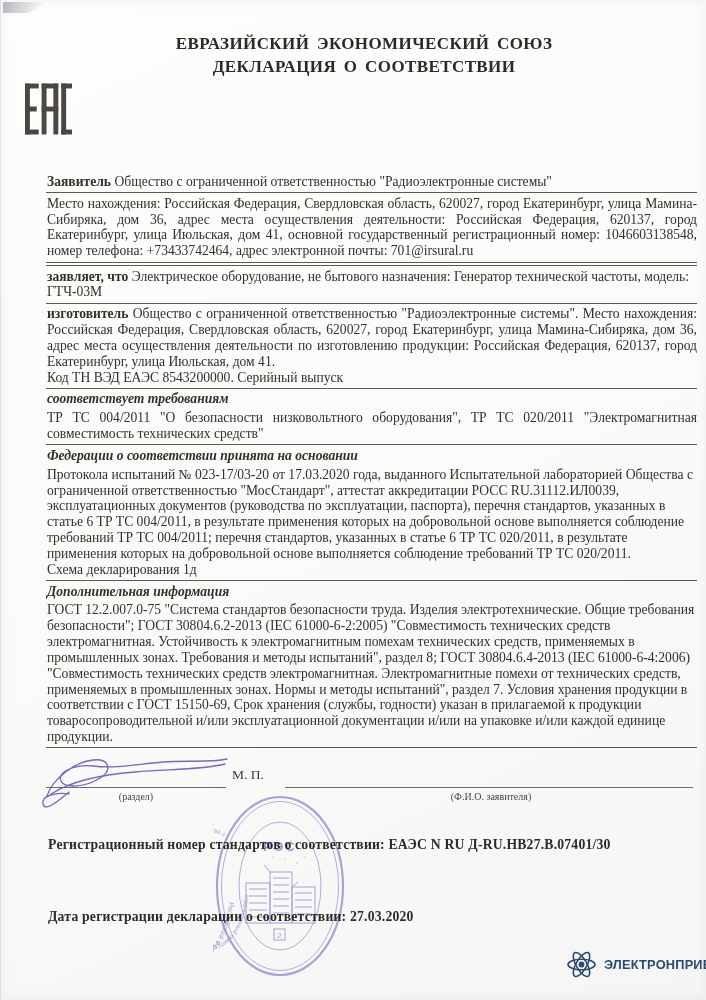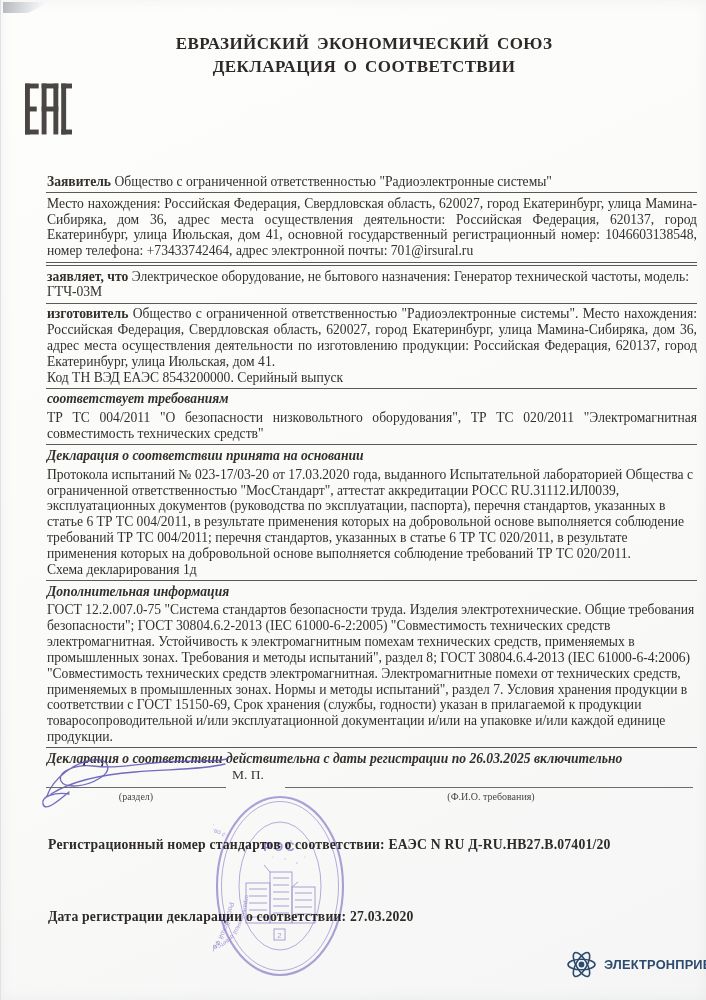--- a/index.html
+++ b/index.html
@@ -93,48 +93,47 @@
     <div class="hr"></div>
 
     <p><b class="lead">изготовитель</b> <span>Общество с ограниченной ответственностью "Радиоэлектронные системы". Место нахождения: Российская Федерация, Свердловская область, 620027, город Екатеринбург, улица Мамина-Сибиряка, дом 36, адрес места осуществления деятельности по изготовлению продукции: Российская Федерация, 620137, город Екатеринбург, улица Июльская, дом 41.</span></p>
     <p class="left">Код ТН ВЭД ЕАЭС 8543200000. Серийный выпуск</p>
     <div class="hr"></div>
 
     <p class="bold-row left">соответствует требованиям</p>
     <p class="mt">ТР ТС 004/2011 "О безопасности низковольтного оборудования", ТР ТС 020/2011 "Электромагнитная совместимость технических средств"</p>
     <div class="hr"></div>
 
-    <p class="bold-row left">Декларация о соответствии принята на основании</p>
+    <p class="bold-row left">Федерации о соответствии принята на основании</p>
     <p class="mt left">Протокола испытаний № 023-17/03-20  от 17.03.2020 года, выданного Испытательной лабораторией Общества с ограниченной ответственностью "МосСтандарт",  аттестат аккредитации РОСС RU.31112.ИЛ0039,  эксплуатационных документов  (руководства по эксплуатации, паспорта), перечня стандартов, указанных в статье 6 ТР ТС 004/2011, в результате  применения которых на добровольной основе выполняется соблюдение требований ТР ТС 004/2011; перечня стандартов, указанных  в статье 6 ТР ТС 020/2011, в результате  применения которых на добровольной основе выполняется соблюдение требований ТР ТС 020/2011.</p>
     <p class="left">Схема декларирования 1д</p>
     <div class="hr"></div>
 
     <p class="bold-row left">Дополнительная информация</p>
     <p class="mt left">ГОСТ 12.2.007.0-75   "Система стандартов безопасности труда. Изделия электротехнические.  Общие требования безопасности"; ГОСТ 30804.6.2-2013 (IEC 61000-6-2:2005)   "Совместимость технических средств электромагнитная.  Устойчивость к электромагнитным помехам  технических средств, применяемых в промышленных зонах.  Требования и методы испытаний", раздел 8; ГОСТ 30804.6.4-2013 (IEC 61000-6-4:2006)  "Совместимость технических средств электромагнитная. Электромагнитные помехи от технических средств, применяемых в промышленных зонах.  Нормы и методы испытаний", раздел 7.  Условия хранения продукции  в соответствии с ГОСТ 15150-69, Срок хранения (службы, годности) указан  в прилагаемой к продукции товаросопроводительной и/или эксплуатационной документации  и/или на упаковке  и/или каждой единице продукции.</p>
     <div class="hr"></div>
 
-    <p class="bold-row left">Декларация о соответствии  действительна с даты регистрации по 26.03.2025 включительно</p>
   </div>
 
   <svg class="sig-svg" width="200" height="62" viewBox="0 0 200 62">
     <g fill="none" stroke="#5a52b5" stroke-width="1.35" stroke-linecap="round" opacity="0.85">
       <path d="M8,46 C14,28 36,12 54,10 C70,8 74,20 61,28 C47,37 26,39 22,31 C18,22 36,14 54,16 C78,19 98,14 124,12 C148,10 170,13 188,9"></path>
       <path d="M12,44 C34,30 70,24 96,22 C130,19 162,20 186,14"></path>
       <path d="M30,42 C18,52 6,62 4,54 C2,46 16,42 30,44"></path>
     </g>
   </svg>
   <div class="sig-line-left"></div>
   <div class="sig-caption">(раздел)</div>
   <div class="mp">М. П.</div>
   <div class="sig-line-right"></div>
-  <div class="declarant-caption">(Ф.И.О. требования)</div>
+  <div class="declarant-caption">(Ф.И.О. заявителя)</div>
 
   <div class="reg-line reg-number">
     <span>Регистрационный номер стандартов о соответствии:</span>
-    <span>ЕАЭС N RU Д-RU.НВ27.В.07401/20</span>
+    <span>ЕАЭС N RU Д-RU.НВ27.В.07401/30</span>
   </div>
   <div class="reg-line reg-date">
     <span>Дата регистрации декларации о соответствии:</span>
     <span>27.03.2020</span>
   </div>
 
   <svg class="stamp" width="134" height="186" viewBox="0 0 134 186">
     <defs>
       <path id="ringOuter" d="M17,93 A50,76 0 1 1 16.99,92.6"></path>
       <path id="ringInner" d="M32,93 A35,57 0 1 1 31.99,92.7"></path>

